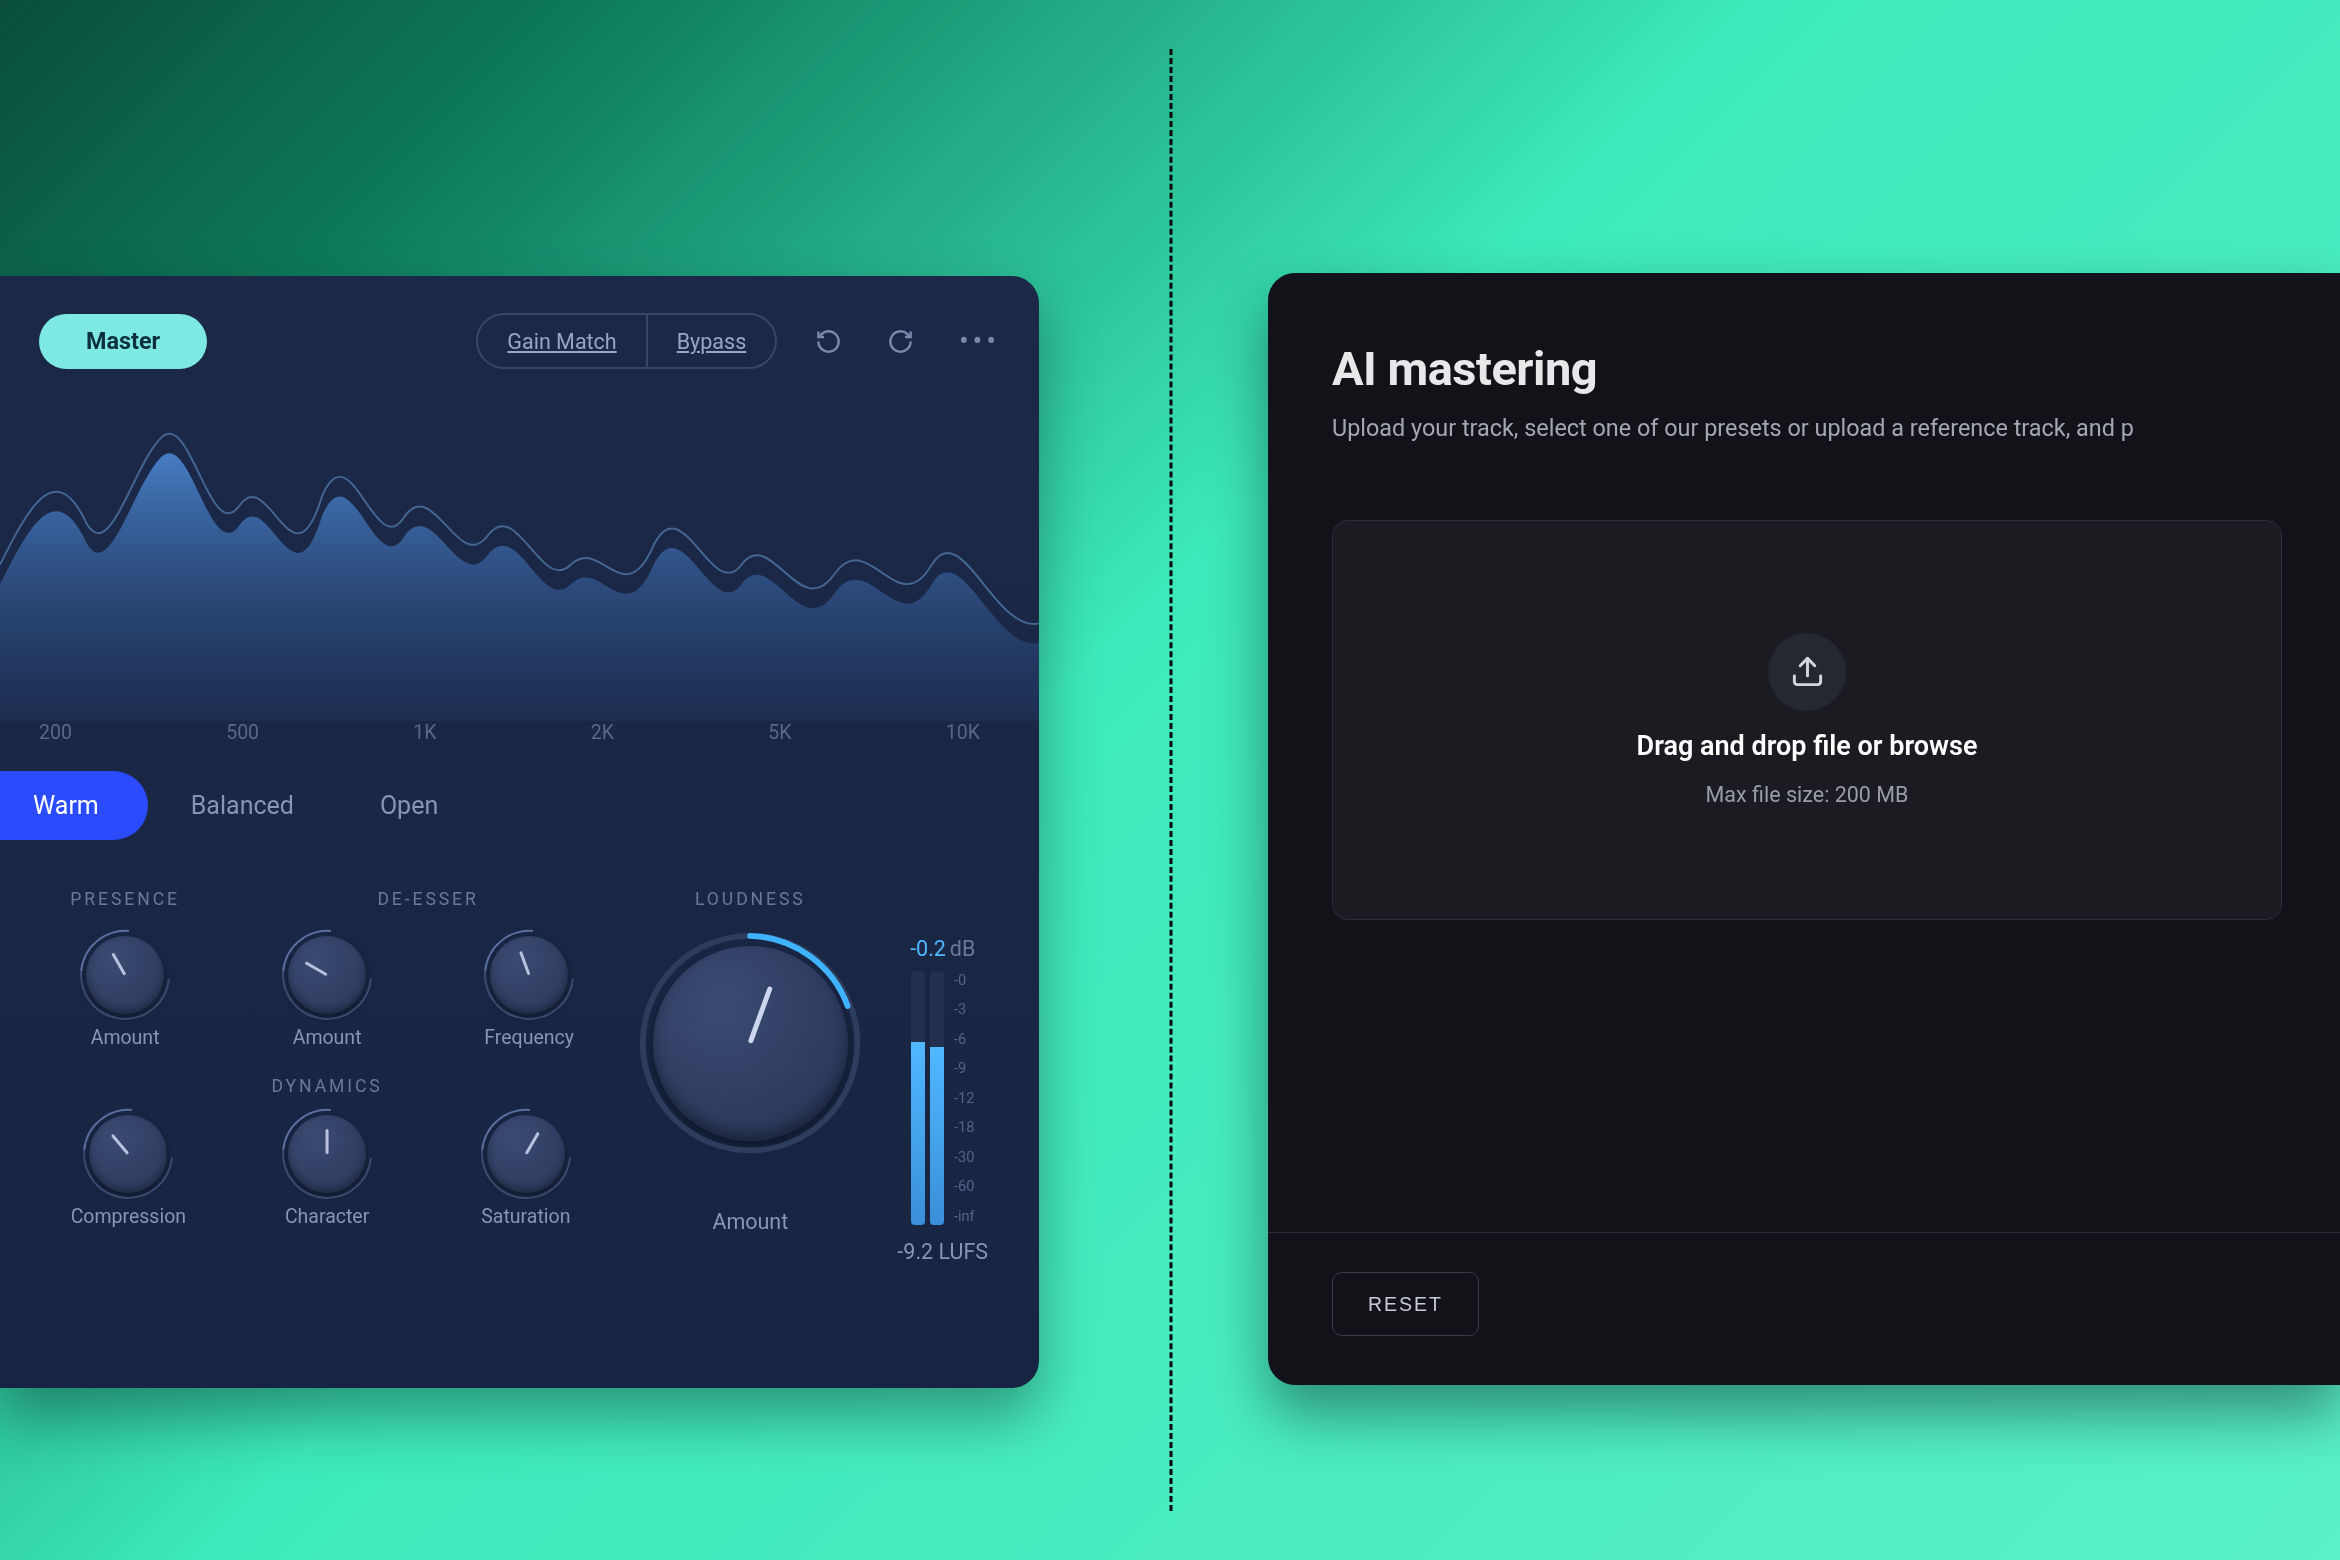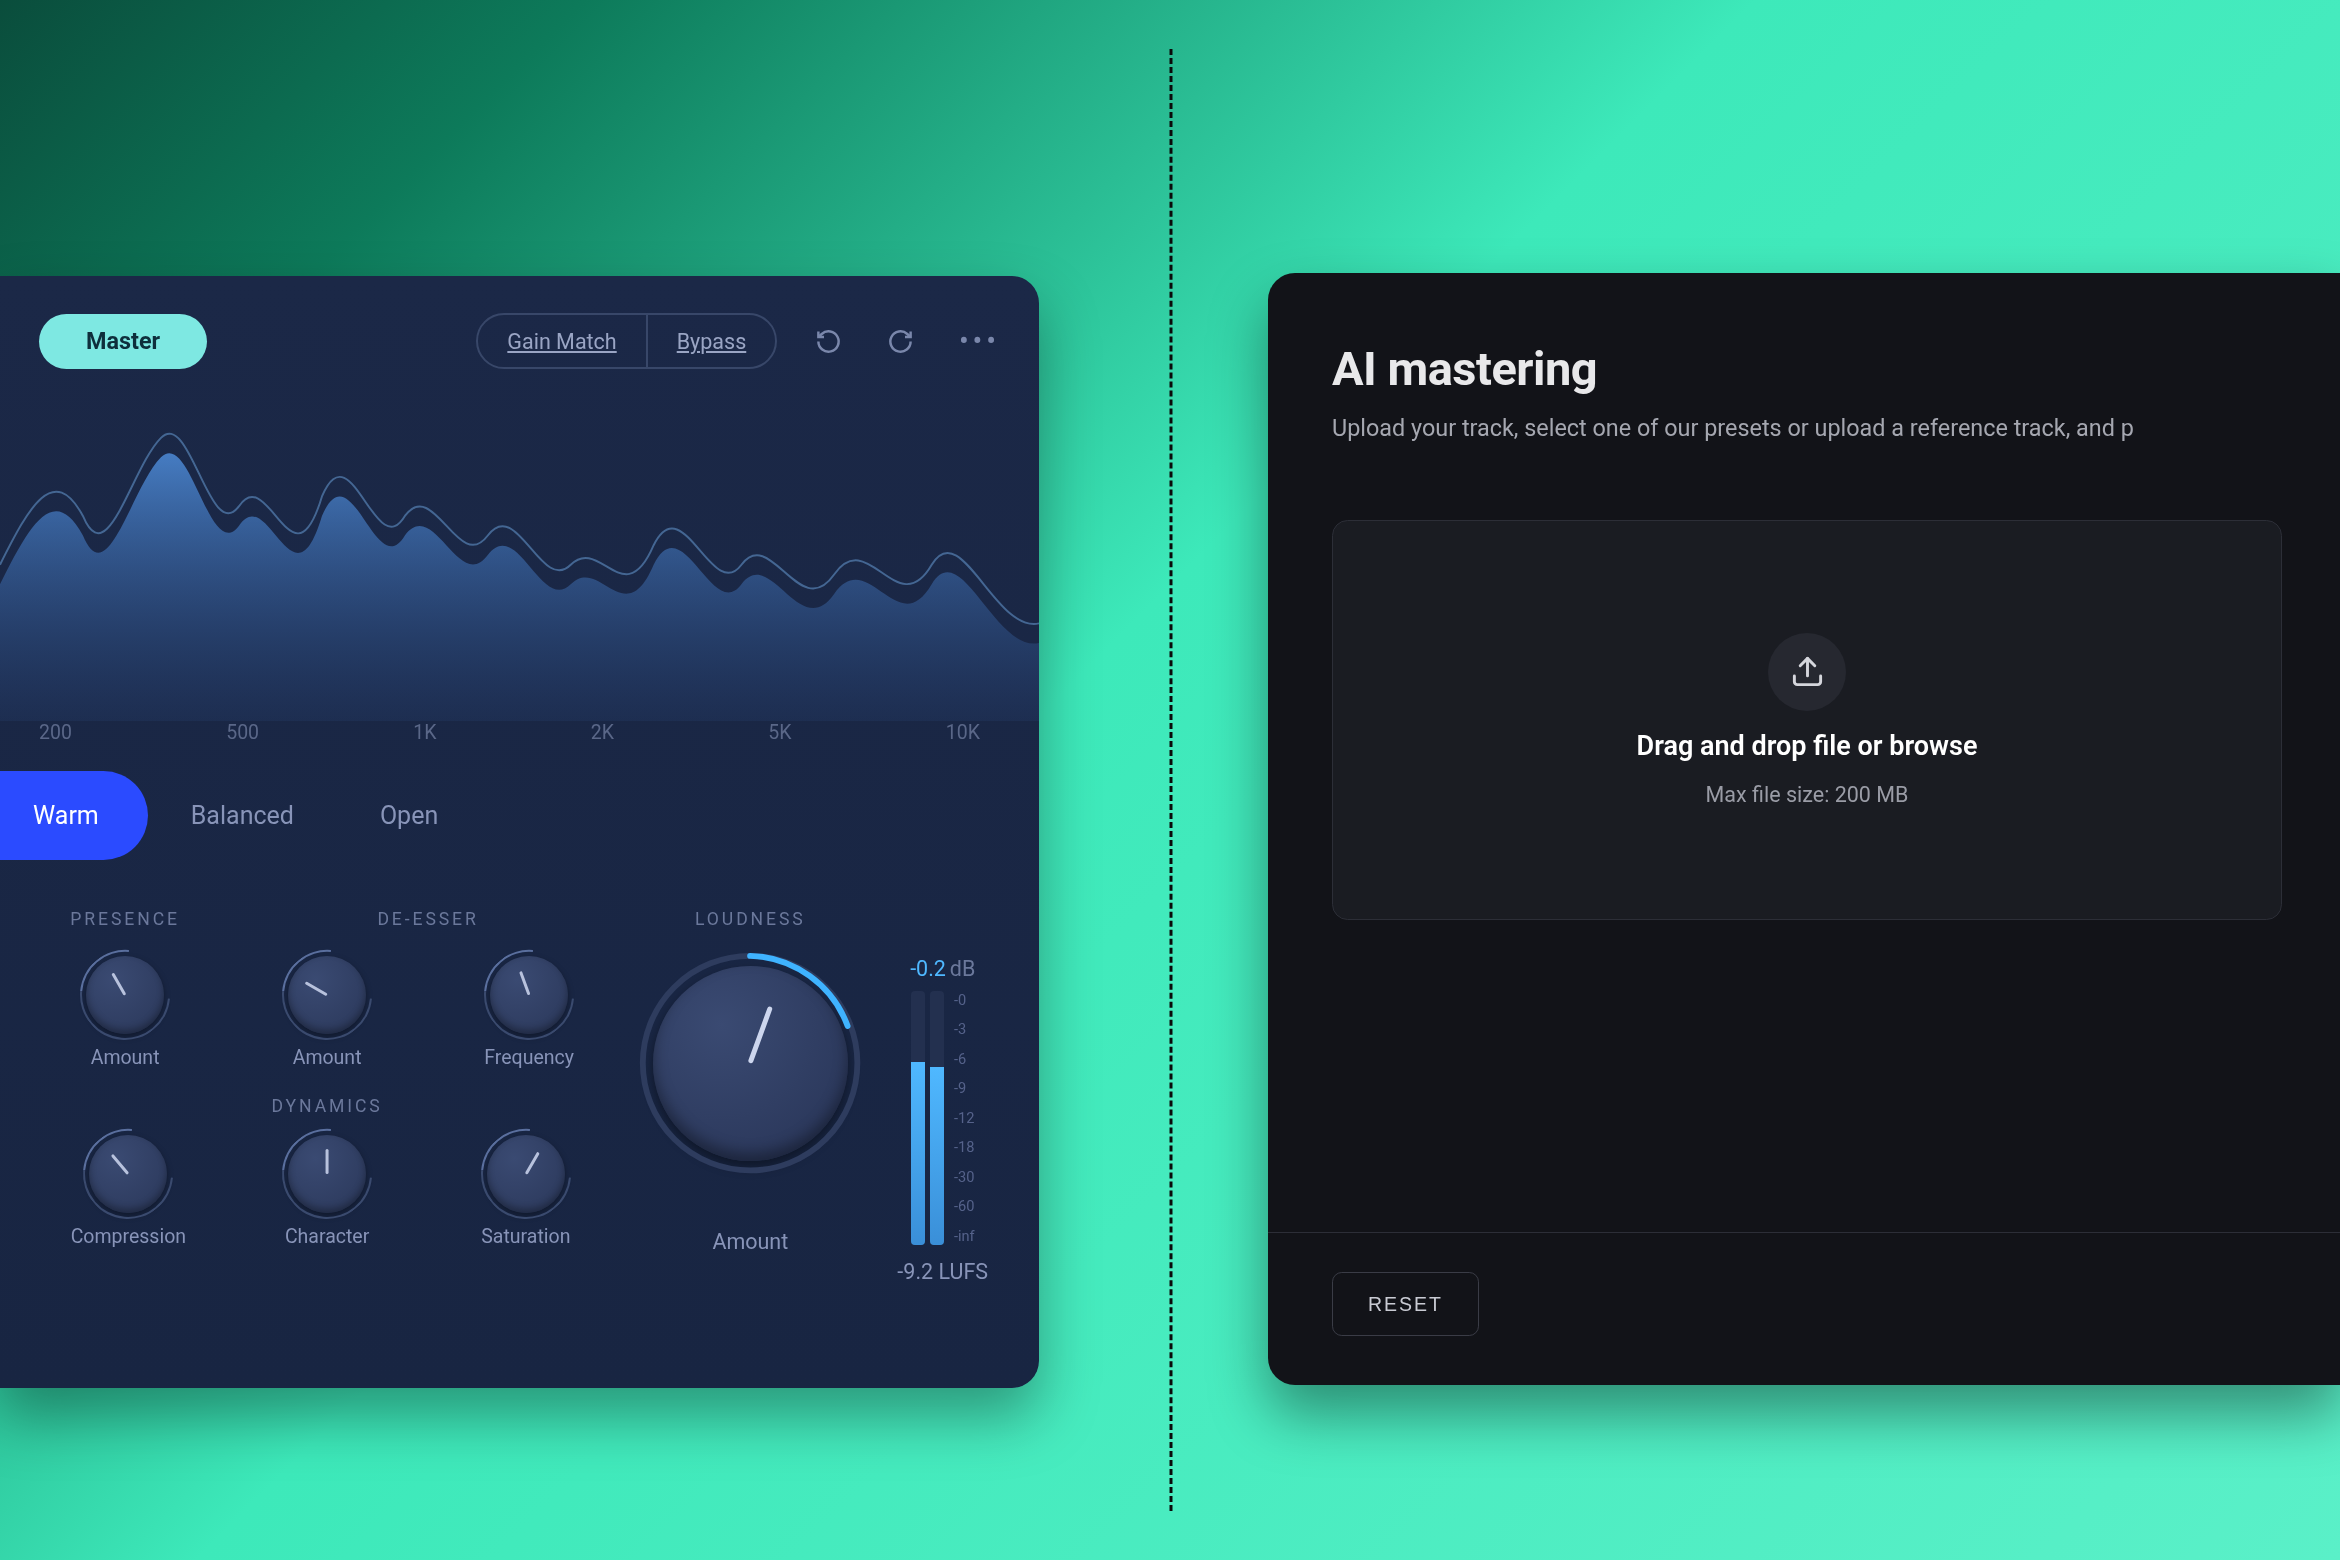--- a/index.html
+++ b/index.html
@@ -85,21 +85,21 @@
     color: #5a6788;
   }
 
   .tab-row {
     display: flex;
     align-items: center;
     gap: 0;
     padding: 19.5px 0 29px 0;
   }
   .tab {
-    padding: 30px 43px;
+    padding: 20px 43px;
     font-size: 25px;
     color: #8894b8;
   }
   .tab.active {
     background: #2b4bff;
     color: #fff;
     border-radius: 0 974px 974px 0;
     padding-left: 33px;
     padding-right: 49px;
   }

